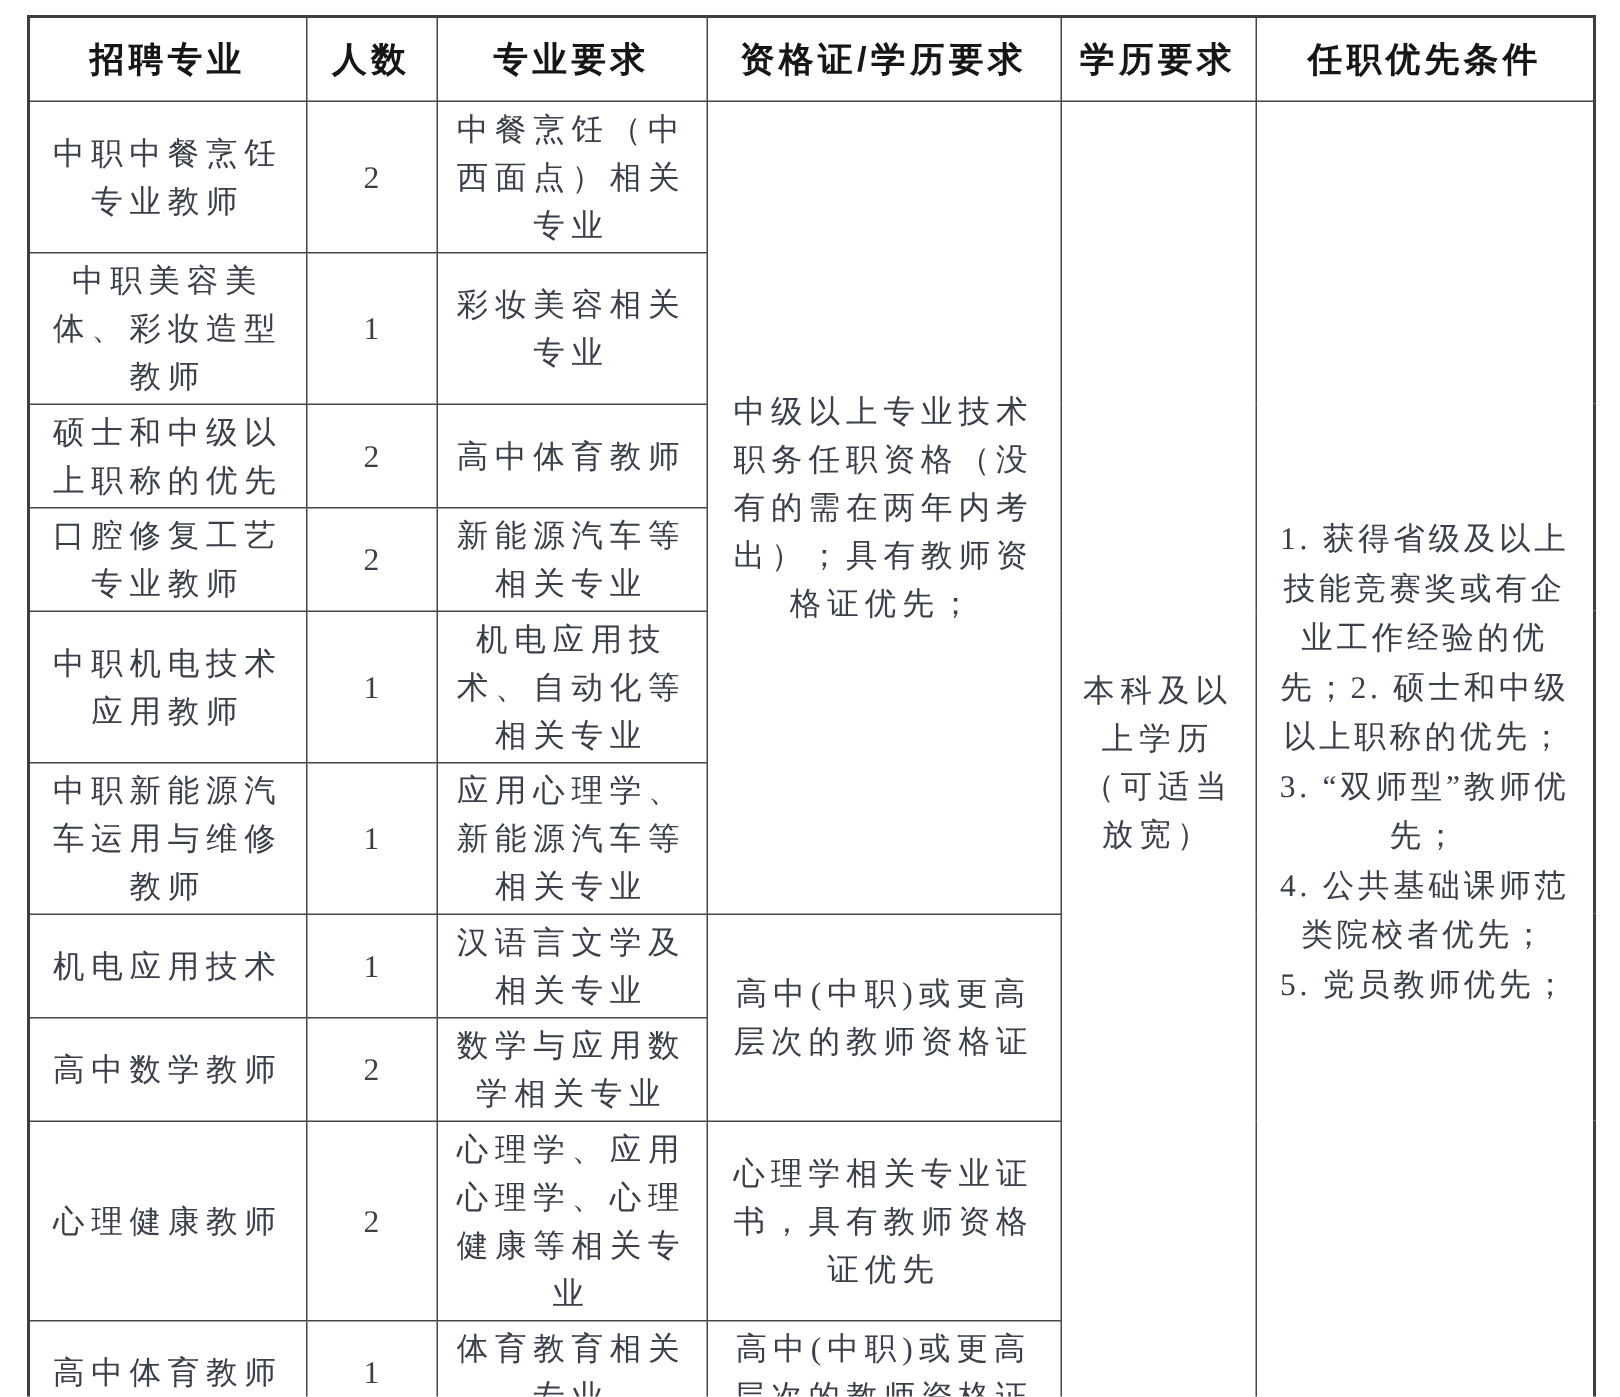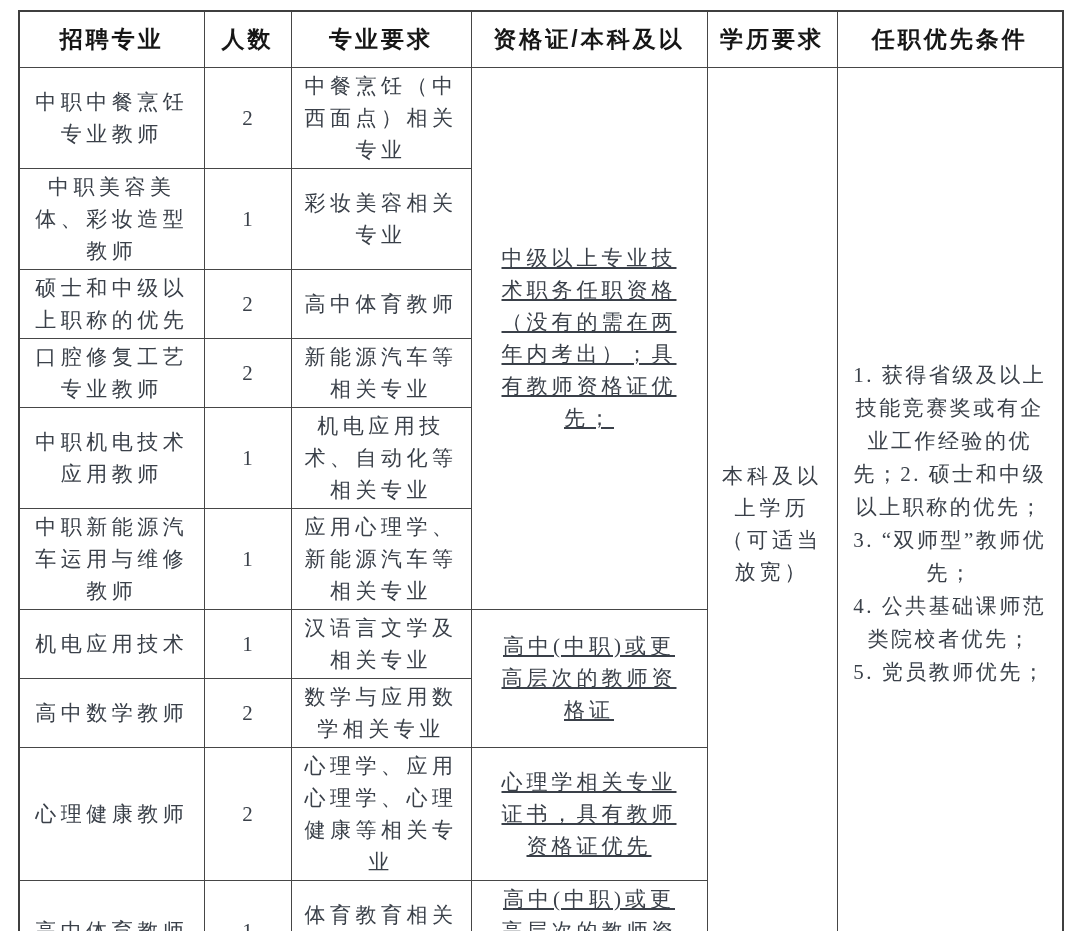--- a/index.html
+++ b/index.html
@@ -47,21 +47,21 @@
     padding: 2px 4px;
   }
   td {
     font-size: 21px;
     color: #3a4049;
     line-height: 32px;
     letter-spacing: 4.5px;
     padding: 2px 7px;
   }
   td.count { letter-spacing: 0; }
-  td.cert  { letter-spacing: 4px; padding: 2px 20px; text-decoration: underline; }
+  td.cert  { letter-spacing: 4px; padding: 2px 8px; }
   td.edu   { letter-spacing: 4px; white-space: pre-line; }
   td.prio  { letter-spacing: 2.5px; line-height: 33px; white-space: pre-line; padding: 2px 10px; }
 
   tr.h96  { height: 96px; }
   tr.h66  { height: 66px; }
   tr.h100 { height: 100px; }
   tr.h126 { height: 126px; }
 </style>
 </head>
 <body>
@@ -74,21 +74,21 @@
         <col class="c3">
         <col class="c4">
         <col class="c5">
         <col class="c6">
     </colgroup>
     <thead>
       <tr>
         <th>招聘专业</th>
         <th>人数</th>
         <th>专业要求</th>
-        <th>资格证/本科及以</th>
+        <th>资格证/学历要求</th>
         <th>学历要求</th>
         <th>任职优先条件</th>
       </tr>
     </thead>
     <tbody>
       <tr class="h96">
         <td>中职中餐烹饪专业教师</td>
         <td class="count">2</td>
         <td>中餐烹饪（中西面点）相关专业</td>
         <td class="cert" rowspan="6">中级以上专业技术职务任职资格（没有的需在两年内考出）；具有教师资格证优先；</td>

